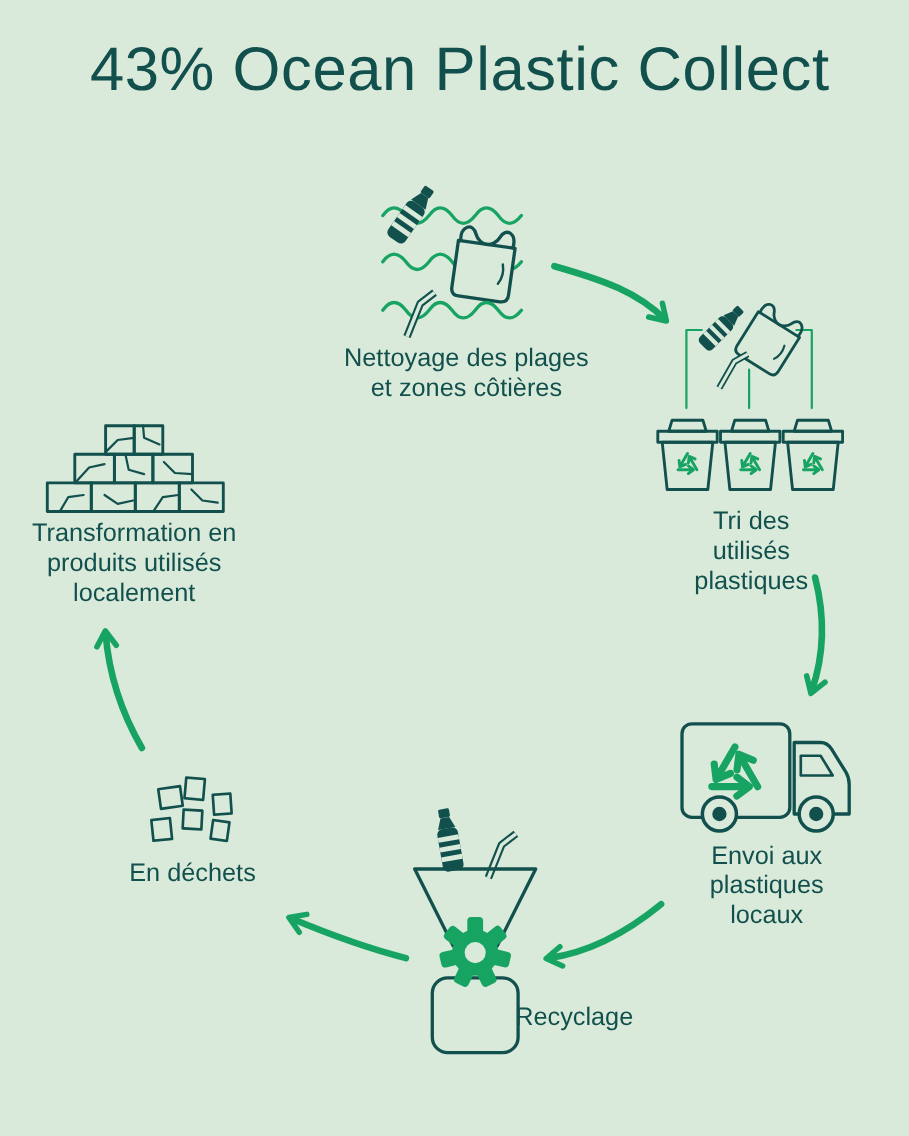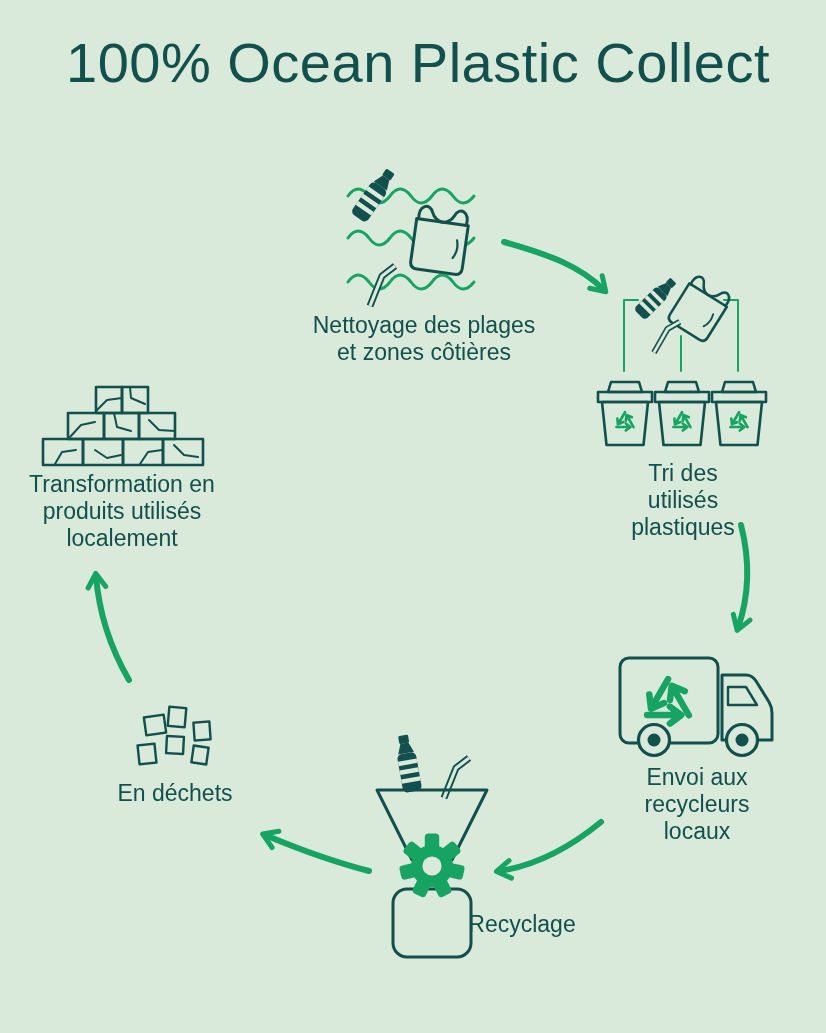--- a/index.html
+++ b/index.html
@@ -44,21 +44,21 @@
   .fbg{fill:var(--background);}
   .nf{fill:none;}
   .st,.sg,.sbg{stroke-linecap:round;stroke-linejoin:round;}
   .bc{stroke-linecap:butt;}
 </style>
 </head>
 <body>
 
 <div id="canvas">
 
-  <div class="page-title">100% Ocean Plastic Collect</div>
+  <div class="page-title">43% Ocean Plastic Collect</div>
 
   <svg id="cycle-svg" width="826" height="1033" viewBox="0 0 826 1033" xmlns="http://www.w3.org/2000/svg">
     <defs>
       <marker id="ah" viewBox="0 0 20 20" refX="13" refY="10" markerWidth="4.2" markerHeight="4.2" orient="auto" markerUnits="strokeWidth">
         <path d="M 4,3 L 15,10 L 4,17" fill="none" stroke="#17a463" stroke-width="4" stroke-linecap="round" stroke-linejoin="round"></path>
       </marker>
 
       <g id="bottle">
         <rect class="ft" x="-5" y="-29" width="10" height="8" rx="1.5"></rect>
         <path class="ft" d="M -4,-21 L 4,-21 L 8,-11 L -8,-11 Z"></path>
@@ -186,21 +186,21 @@
         <path d="M 140,464 L 148,452 L 162,450"></path>
         <path d="M 174,445 L 184,455 L 198,457"></path>
       </g>
     </g>
   </svg>
 
   <div class="step-label" style="left:424px; top:312px;">Nettoyage des plages
 et zones côtières</div>
   <div class="step-label" style="left:683px; top:460px;">Tri des utilisés
 plastiques</div>
-  <div class="step-label" style="left:697px; top:764px;">Envoi aux recycleurs
+  <div class="step-label" style="left:697px; top:764px;">Envoi aux plastiques
 locaux</div>
   <div class="step-label" style="left:522px; top:911px;">Recyclage</div>
   <div class="step-label" style="left:175px; top:780px;">En déchets</div>
   <div class="step-label" style="left:122px; top:471px;">Transformation en
 produits utilisés
 localement</div>
 
 </div>
 
 </body></html>

